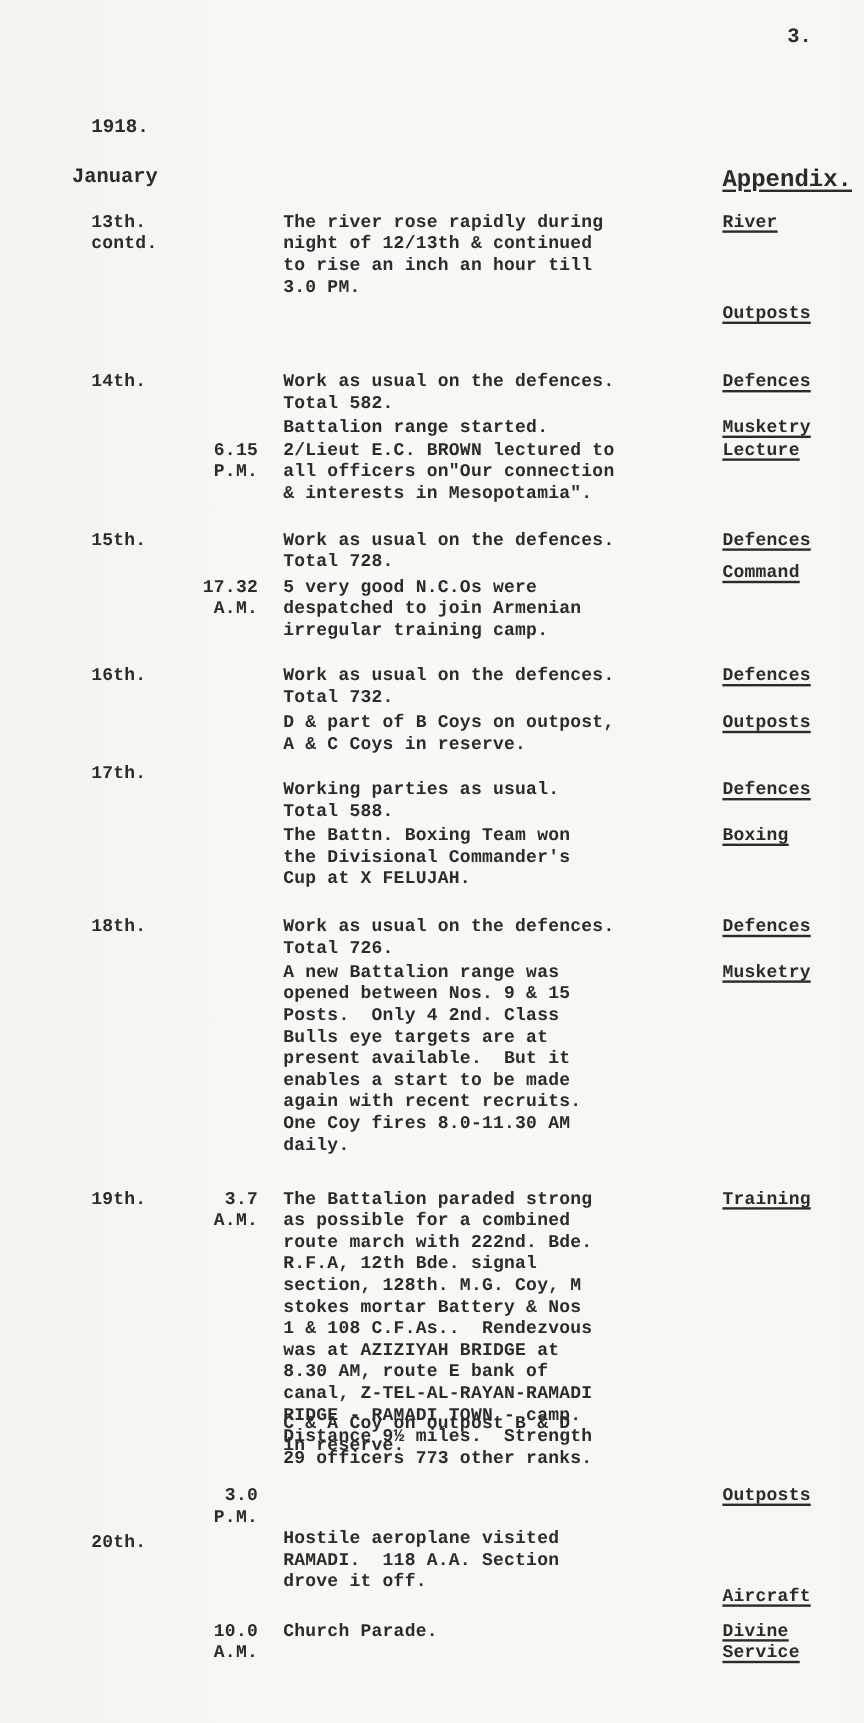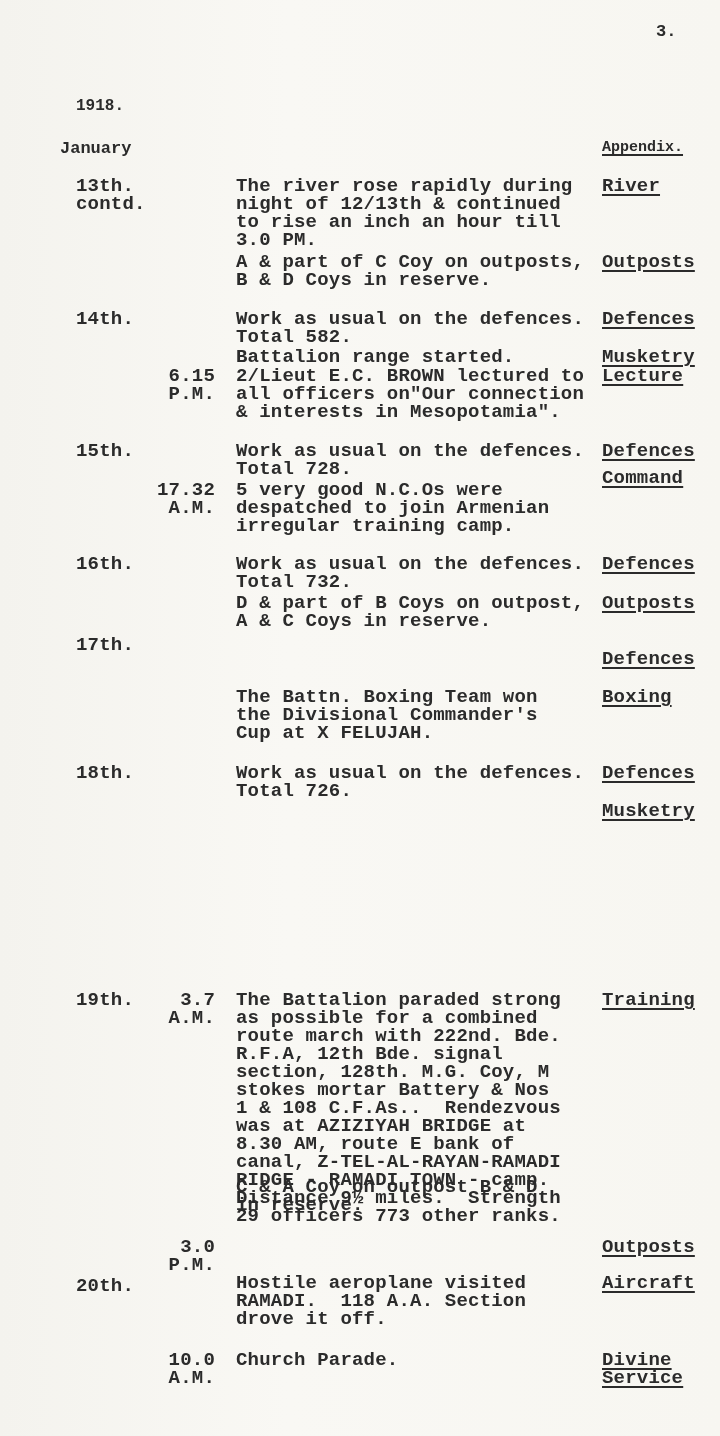--- a/index.html
+++ b/index.html
@@ -10,22 +10,22 @@
     color:#2b2b2b;
     position:relative;
   }
   .page {
     position:absolute; left:0; top:0; width:720px; height:1436px;
     background: linear-gradient(90deg,#f4f3ee 0%,#f9f8f4 40%,#f7f6f1 100%);
   }
   .pageno { position:absolute; left:656px; top:22px; font-size:17px; font-weight:bold; }
   .year { position:absolute; left:76px; top:97px; font-size:16px; font-weight:bold; }
   .month { position:absolute; left:60px; top:139px; font-size:17px; font-weight:bold; }
-  .apphdr { position:absolute; left:602px; top:139px; font-size:15px; font-weight:bold; text-decoration:underline; text-decoration-thickness:2px; text-underline-offset:3px; }
-  .t { position:absolute; font-size:19px; line-height:18px; font-weight:bold; white-space:pre; letter-spacing:0.2px; }
+  .apphdr { position:absolute; left:602px; top:139px; font-size:20px; font-weight:bold; text-decoration:underline; text-decoration-thickness:2px; text-underline-offset:3px; }
+  .t { position:absolute; font-size:15px; line-height:18px; font-weight:bold; white-space:pre; letter-spacing:0.2px; }
   .date { left:76px; }
   .time { right:505px; text-align:right; }
   .body { left:236px; }
   .app { left:602px; text-decoration:underline; text-decoration-thickness:2px; text-underline-offset:3px; }
 </style>
 </head>
 <body>
 
 <div class="page">
   <div class="pageno">3.</div>
@@ -33,22 +33,20 @@
   <div class="month">January</div>
   <div class="apphdr">Appendix.</div>
 
   <div class="t date" style="top:177px">13th.
 contd.</div>
   <div class="t body" style="top:177px">The river rose rapidly during
 night of 12/13th &amp; continued
 to rise an inch an hour till
 3.0 PM.</div>
   <div class="t app" style="top:177px">River</div>
-  <div class="t body" style="top:253px">A &amp; part of C Coy on outposts,
-B &amp; D Coys in reserve.</div>
   <div class="t app" style="top:253px">Outposts</div>
 
   <div class="t date" style="top:310px">14th.</div>
   <div class="t body" style="top:310px">Work as usual on the defences.
 Total 582.</div>
   <div class="t app" style="top:310px">Defences</div>
   <div class="t body" style="top:348px">Battalion range started.</div>
   <div class="t app" style="top:348px">Musketry</div>
   <div class="t time" style="top:367px">6.15
 P.M.</div>
@@ -70,30 +68,41 @@
 
   <div class="t date" style="top:555px">16th.</div>
   <div class="t body" style="top:555px">Work as usual on the defences.
 Total 732.</div>
   <div class="t app" style="top:555px">Defences</div>
   <div class="t body" style="top:594px">D &amp; part of B Coys on outpost,
 A &amp; C Coys in reserve.</div>
   <div class="t app" style="top:594px">Outposts</div>
 
   <div class="t date" style="top:636px">17th.</div>
+  <div class="t body" style="top:650px">Working parties as usual.
+Total 588.</div>
   <div class="t app" style="top:650px">Defences</div>
   <div class="t body" style="top:688px">The Battn. Boxing Team won
 the Divisional Commander's
 Cup at X FELUJAH.</div>
   <div class="t app" style="top:688px">Boxing</div>
 
   <div class="t date" style="top:764px">18th.</div>
   <div class="t body" style="top:764px">Work as usual on the defences.
 Total 726.</div>
   <div class="t app" style="top:764px">Defences</div>
+  <div class="t body" style="top:802px">A new Battalion range was
+opened between Nos. 9 &amp; 15
+Posts.  Only 4 2nd. Class
+Bulls eye targets are at
+present available.  But it
+enables a start to be made
+again with recent recruits.
+One Coy fires 8.0-11.30 AM
+daily.</div>
   <div class="t app" style="top:802px">Musketry</div>
 
   <div class="t date" style="top:991px">19th.</div>
   <div class="t time" style="top:991px">3.7
 A.M.</div>
   <div class="t body" style="top:991px">The Battalion paraded strong
 as possible for a combined
 route march with 222nd. Bde.
 R.F.A, 12th Bde. signal
 section, 128th. M.G. Coy, M
@@ -107,21 +116,21 @@
 29 officers 773 other ranks.</div>
   <div class="t app" style="top:991px">Training</div>
   <div class="t time" style="top:1238px">3.0
 P.M.</div>
   <div class="t body" style="top:1178px">C &amp; A Coy on outpost B &amp; D
 in reserve.</div>
   <div class="t app" style="top:1238px">Outposts</div>
   <div class="t body" style="top:1274px">Hostile aeroplane visited
 RAMADI.  118 A.A. Section
 drove it off.</div>
-  <div class="t app" style="top:1274px">Aircraft</div>
+  <div class="t app" style="top:1322px">Aircraft</div>
 
   <div class="t date" style="top:1277px">20th.</div>
   <div class="t time" style="top:1351px">10.0
 A.M.</div>
   <div class="t body" style="top:1351px">Church Parade.</div>
   <div class="t app" style="top:1351px">Divine
 Service</div>
 </div>
 
 </body></html>

